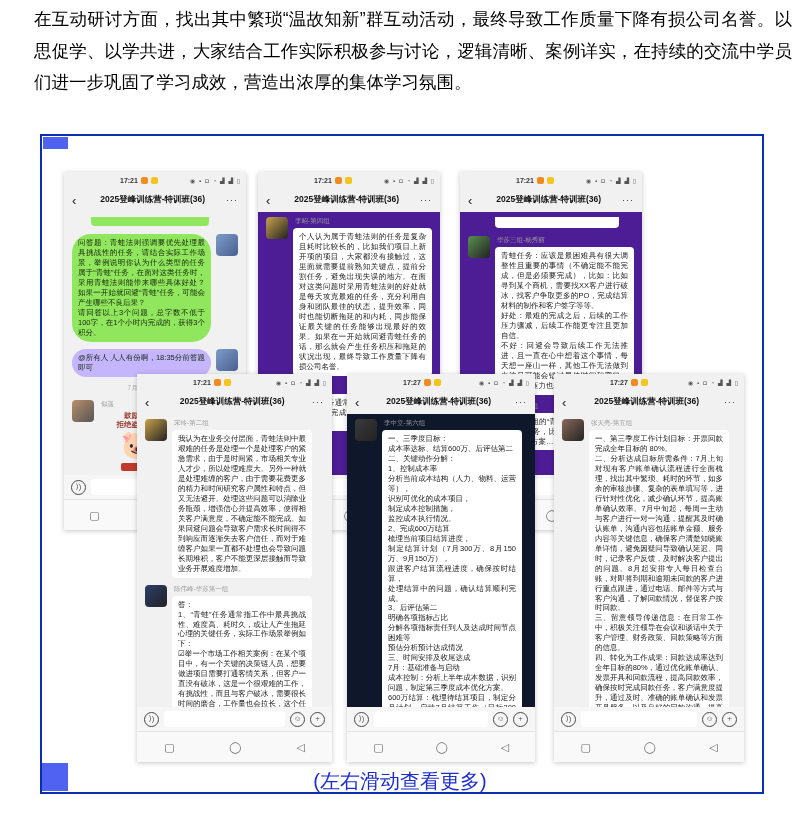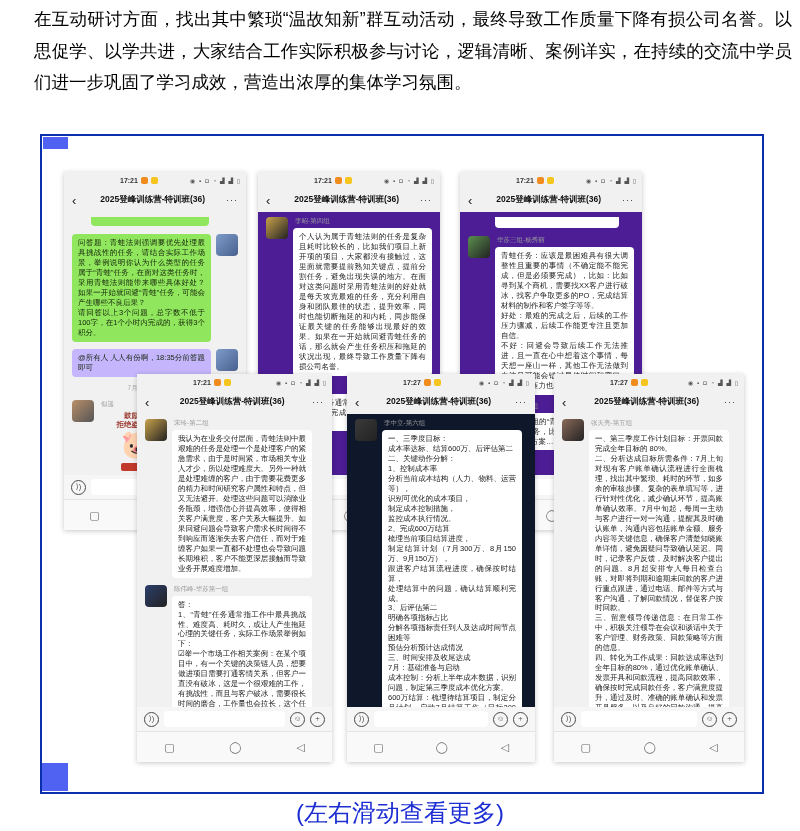--- a/index.html
+++ b/index.html
@@ -9,22 +9,22 @@
   #intro{position:absolute;left:34px;top:4px;width:758px;font-size:17.5px;line-height:31.5px;
          color:#000;text-align:justify;margin:0;}
   #intro .seg-bold{font-weight:400;}
   
   #carousel{position:absolute;left:40px;top:134px;width:720px;height:656px;
             border:2px solid #0a2fae;background:#fff;}
   .handle{position:absolute;background:#4f62f2;z-index:40;}
   #handle-tl{left:1px;top:1px;width:25px;height:12px;}
   #handle-bl{left:0px;bottom:1px;width:26px;height:28px;}
   
-  #caption{position:absolute;left:0;top:797px;width:800px;text-align:center;
-           font-size:24px;color:#1d2ed2;}
+  #caption{position:absolute;left:0;top:768px;width:800px;text-align:center;
+           font-size:20px;color:#1d2ed2;}
   
   .phone{position:absolute;background:#f1f1f1;display:flex;flex-direction:column;
          overflow:hidden;box-shadow:0 1px 5px rgba(0,0,0,.22);}
   .statusbar{height:15px;flex:none;display:flex;align-items:center;gap:3px;
              padding:1px 5px 0 56px;font-size:7px;color:#333;}
   .st-time{font-weight:700;white-space:nowrap;}
   .st-dot{width:7px;height:7px;border-radius:2px;flex:none;}
   .st-right{margin-left:auto;font-size:6px;color:#555;letter-spacing:1px;white-space:nowrap;overflow:hidden;}
   .chathead{height:24px;flex:none;display:flex;align-items:center;padding:0 8px;}
   .back-ic{font-size:13px;color:#222;margin-right:3px;line-height:1;}
@@ -32,21 +32,21 @@
              white-space:nowrap;overflow:hidden;}
   .more-ic{font-size:9px;color:#333;letter-spacing:1px;line-height:1;}
   .chatbody{flex:1;overflow:hidden;padding:5px 8px 0 8px;}
   .msg-row{display:flex;align-items:flex-start;gap:5px;margin-bottom:7px;}
   .msg-row.sent{justify-content:flex-end;}
   .avatar{width:22px;height:22px;border-radius:4px;flex:none;}
   .msg-col{display:flex;flex-direction:column;max-width:140px;}
   .sender{font-size:6.5px;color:#9a9a9a;margin:0 2px 2px 2px;white-space:nowrap;overflow:hidden;}
   .bubble{background:#fff;border-radius:4px;padding:4px 6px;font-size:7.5px;line-height:1.33;
           color:#1a1a1a;white-space:pre-line;text-align:justify;}
-  .sent .bubble{background:#90e65c;color:#15250d;}
+  .sent .bubble{background:#90e65c;color:#15250d;border-radius:19px;}
   .time-divider{text-align:center;font-size:6.5px;color:#ababab;margin:4px 0 7px 0;}
   .strip-green{height:9px;width:118px;background:#90e65c;border-radius:0 0 4px 4px;
                margin:0 29px 8px auto;}
   .strip-white{height:11px;width:124px;background:#fff;border-radius:0 0 4px 4px;
                margin:0 0 8px 27px;}
   .sticker{width:80px;}
   .sticker-line{font-size:7.5px;font-weight:700;color:#9b3b2e;line-height:1.25;text-align:center;}
   .sticker-art{text-align:center;font-size:28px;line-height:1.15;}
   .sticker-bowl{width:36px;height:8px;background:#c0392b;border-radius:2px;margin:1px auto 0;}
   .inputbar{height:24px;flex:none;background:#f6f6f6;display:flex;align-items:center;
@@ -216,21 +216,21 @@
         <div class="chathead">
           <span class="back-ic">‹</span>
           <span class="chattitle">2025登峰训练营-特训班(36)</span>
           <span class="more-ic">···</span>
         </div>
         <div class="chatbody" style="background: rgb(241, 241, 241);">
           <div class="msg-row">
             <div class="avatar" style="background: linear-gradient(135deg, rgb(201, 162, 75), rgb(34, 34, 34));"></div>
             <div class="msg-col">
               <div class="sender">宋玲-第二组</div>
-              <div class="bubble">我认为在业务交付层面，青蛙法则中最艰难的任务是处理一个是处理客户的紧急需求，由于是时间紧，市场相关专业人才少，所以处理难度大。另外一种就是处理难缠的客户，由于需要花费更多的精力和时间研究客户属性和特点，但又无法避开。处理这些问题可以消除业务瓶颈，增强信心并提高效率，使得相关客户满意度，客户关系大幅提升。如果回避问题会导致客户需求长时间得不到响应而逐渐失去客户信任，而对于难缠客户如果一直都不处理也会导致问题长期堆积，客户不能更深层接触而导致业务开展难度增加。</div>
+              <div class="bubble">我认为在业务交付层面，青蛙法则中最艰难的任务是处理一个是处理客户的紧急需求，由于是时间紧，市场相关专业人才少，所以处理难度大。另外一种就是处理难缠的客户，由于需要花费更多的精力和时间研究客户属性和特点，但又无法避开。处理这些问题可以消除业务瓶颈，增强信心并提高效率，使得相关客户满意度，不确定能不能完成。如果回避问题会导致客户需求长时间得不到响应而逐渐失去客户信任，而对于难缠客户如果一直都不处理也会导致问题长期堆积，客户不能更深层接触而导致业务开展难度增加。</div>
             </div>
           </div>
           <div class="msg-row">
             <div class="avatar" style="background: linear-gradient(135deg, rgb(44, 62, 107), rgb(34, 34, 34));"></div>
             <div class="msg-col">
               <div class="sender">陈伟峰-华苏第一组</div>
               <div class="bubble">答：
 1、“青蛙”任务通常指工作中最具挑战性、难度高、耗时久，或让人产生拖延心理的关键任务，实际工作场景举例如下：
 ☑举一个市场工作相关案例：在某个项目中，有一个关键的决策链人员，想要做进项目需要打通客情关系，但客户一直没有破冰，这是一个很艰难的工作，有挑战性，而且与客户破冰，需要很长时间的磨合，工作量也会拉长，这个任务就是“青蛙”任务。</div>
             </div>

